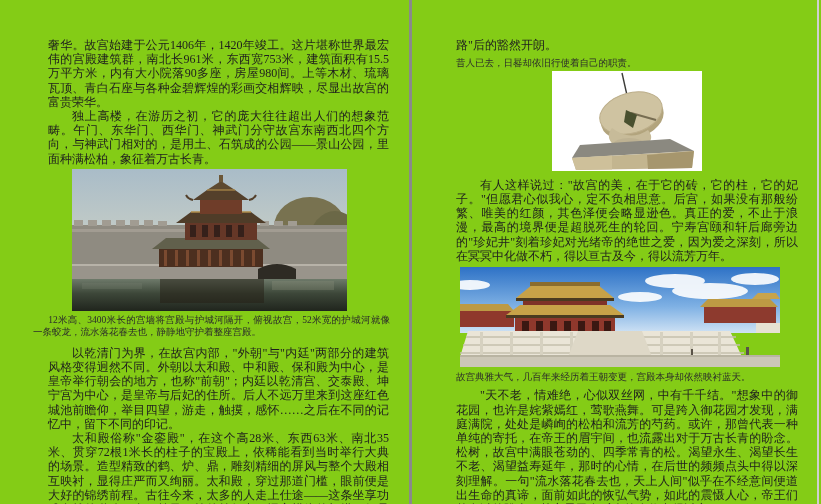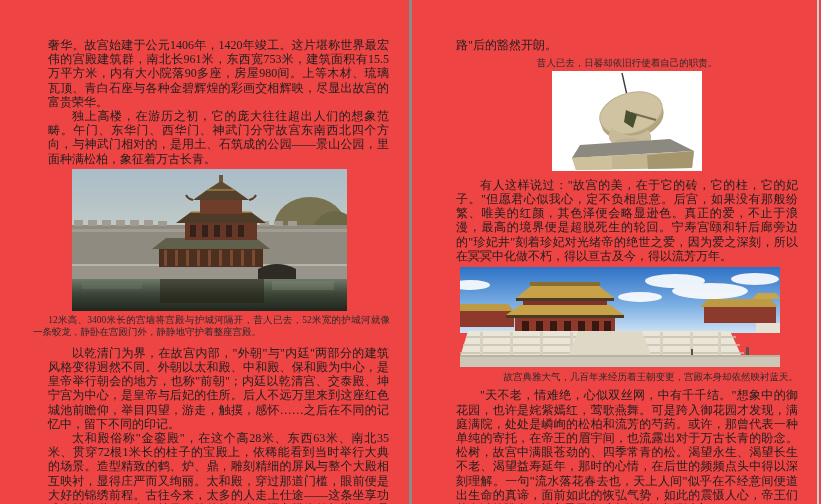--- a/index.html
+++ b/index.html
@@ -1,17 +1,17 @@
 <!DOCTYPE html>
 <html><head>
 <meta charset="utf-8">
 <style>
   html,body{margin:0;padding:0;background:#fff;}
   .sheet{
-    position:relative;width:821px;height:504px;background:#ef4444;
+    position:relative;width:821px;height:504px;background:#84cc16;
     overflow:hidden;
     font-family:"Liberation Serif","DejaVu Serif",serif;
     color:#1e1e1e;
   }
   .divider{position:absolute;left:409px;top:0;width:3px;height:504px;background:#8a8a8a;}
   .right-edge{position:absolute;left:817px;top:0;width:2px;height:504px;background:#cfcfcf;}
   .page{position:absolute;top:38px;}
   .page-left{left:48px;width:341px;}
   .page-right{left:456px;width:342px;}
   p{margin:0;}
@@ -20,22 +20,22 @@
     text-align:justify;text-justify:inter-ideograph;
     letter-spacing:0px;color:#1e1e1e;
   }
   .indent{text-indent:2em;}
   .mt{margin-top:7px;}
   .caption{
     font-size:9.5px;line-height:12.5px;color:#2b2b2b;
     letter-spacing:0px;
   }
   .cap-left{margin-left:-15px;width:357px;text-indent:1.6em;margin-top:3px;text-align:justify;}
-  .cap-center{text-align:center;margin-top:5px;}
-  .cap-center2{text-align:right;margin-top:4px;}
+  .cap-center{text-align:left;margin-top:5px;}
+  .cap-center2{text-align:left;margin-top:4px;}
   figure{margin:0;padding:0;}
   .photo1{margin:3px 0 0 24px;width:275px;height:142px;}
   .sundial-fig{margin-top:1px;height:100px;display:flex;justify-content:center;}
   .photo2{margin:4px 0 0 4px;width:320px;height:100px;}
   .p2-mt{margin-top:7px;}
   .p3r-mt{margin-top:5px;}
   svg{display:block;}
 </style>
 </head>
 <body>
@@ -119,21 +119,21 @@
         <rect x="147" y="6" width="4" height="7" fill="#6c5738"></rect>
         <path d="M121,31 q-5,-1 -7,-5" stroke="#54402b" stroke-width="2" fill="none"></path>
         <path d="M177,31 q5,-1 7,-5" stroke="#54402b" stroke-width="2" fill="none"></path>
 
         <rect x="0" y="110" width="275" height="32" fill="url(#water1)"></rect>
         <rect x="88" y="110" width="104" height="24" fill="#241e14" opacity="0.5"></rect>
         <rect x="200" y="112" width="62" height="9" fill="#8d937f" opacity="0.3"></rect>
         <rect x="10" y="114" width="60" height="6" fill="#7b8472" opacity="0.25"></rect>
       </svg>
     </figure>
-    <p class="caption cap-left">12米高、3400米长的宫墙将宫殿与护城河隔开，昔人已去，52米宽的护城河就像一条蛟龙，静卧在宫殿门外，静静地守护着整座宫殿。</p>
+    <p class="caption cap-left">12米高、3400米长的宫墙将宫殿与护城河隔开，俯视故宫，52米宽的护城河就像一条蛟龙，流水落花春去也，静静地守护着整座宫殿。</p>
 
     <p class="body indent mt">以乾清门为界，在故宫内部，"外朝"与"内廷"两部分的建筑风格变得迥然不同。外朝以太和殿、中和殿、保和殿为中心，是皇帝举行朝会的地方，也称"前朝"；内廷以乾清宫、交泰殿、坤宁宫为中心，是皇帝与后妃的住所。后人不远万里来到这座红色城池前瞻仰，举目四望，游走，触摸，感怀……之后在不同的记忆中，留下不同的印记。</p>
     <p class="body indent">太和殿俗称"金銮殿"，在这个高28米、东西63米、南北35米、贯穿72根1米长的柱子的宝殿上，依稀能看到当时举行大典的场景。造型精致的鹤、炉、鼎，雕刻精细的屏风与整个大殿相互映衬，显得庄严而又绚丽。太和殿，穿过那道门槛，眼前便是大好的锦绣前程。古往今来，太多的人走上仕途——这条坐享功成名就的道路。在一轮又一轮的前行中，远方模糊的灯塔，便是太和殿堂上那个宝座。于是，一个又一个年轻有为的励志青年不远万里进京赶考，为的是"独上高楼，望尽天涯</p>
   </div>
 
   <div class="divider"></div>
 
   <div class="page page-right">
     <p class="body">路"后的豁然开朗。</p>
 

